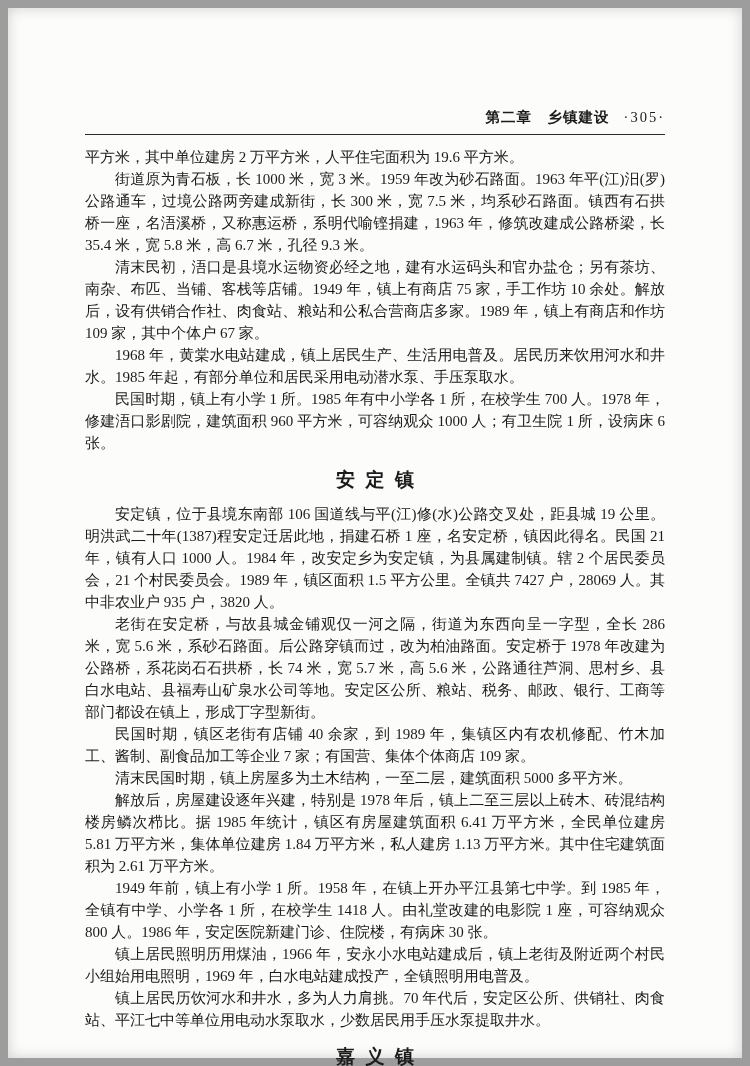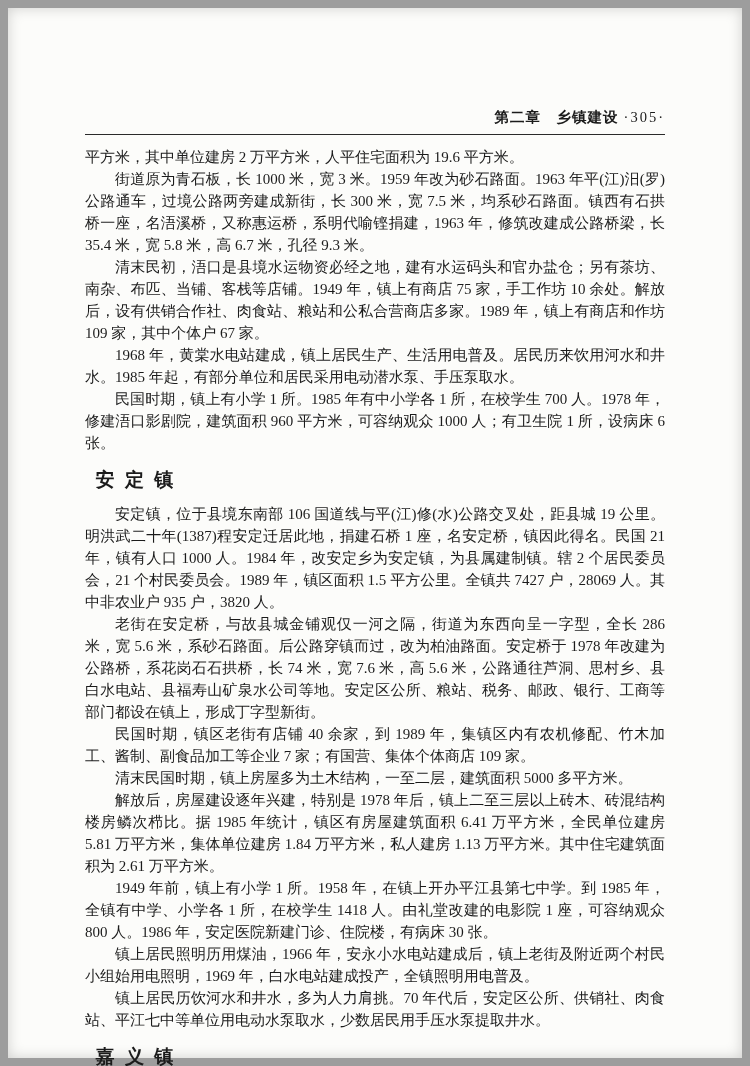--- a/index.html
+++ b/index.html
@@ -25,21 +25,21 @@
     box-sizing: border-box;
     background: #fcfcfa;
     color: #1b1b1b;
     padding: 100px 77px 30px 77px;
     box-shadow: inset 0 0 14px rgba(0,0,0,0.18);
   }
   .running-header {
     display: flex;
     justify-content: flex-end;
     align-items: baseline;
-    gap: 5px;
+    gap: 14px;
     font-size: 14.5px;
     font-weight: bold;
     letter-spacing: 1px;
   }
   .pagenum {
     font-weight: normal;
     letter-spacing: 2px;
   }
   .rule {
     height: 1px;
@@ -56,21 +56,21 @@
     margin: 0;
     text-indent: 2em;
   }
   .para.no-indent {
     text-indent: 0;
   }
   .section-heading {
     margin: 13px 0 10px 0;
     font-size: 19px;
     font-weight: bold;
-    text-align: left;
+    text-align: center;
     letter-spacing: 0.55em;
     text-indent: 0.55em;
     line-height: 26px;
   }
 </style>
 </head>
 <body>
 
 <div class="frame">
   <div class="page">
@@ -84,21 +84,21 @@
     <div class="body-text">
       <p class="para no-indent">平方米，其中单位建房 2 万平方米，人平住宅面积为 19.6 平方米。</p>
       <p class="para">街道原为青石板，长 1000 米，宽 3 米。1959 年改为砂石路面。1963 年平(江)汨(罗)公路通车，过境公路两旁建成新街，长 300 米，宽 7.5 米，均系砂石路面。镇西有石拱桥一座，名浯溪桥，又称惠运桥，系明代喻铿捐建，1963 年，修筑改建成公路桥梁，长 35.4 米，宽 5.8 米，高 6.7 米，孔径 9.3 米。</p>
       <p class="para">清末民初，浯口是县境水运物资必经之地，建有水运码头和官办盐仓；另有茶坊、南杂、布匹、当铺、客栈等店铺。1949 年，镇上有商店 75 家，手工作坊 10 余处。解放后，设有供销合作社、肉食站、粮站和公私合营商店多家。1989 年，镇上有商店和作坊 109 家，其中个体户 67 家。</p>
       <p class="para">1968 年，黄棠水电站建成，镇上居民生产、生活用电普及。居民历来饮用河水和井水。1985 年起，有部分单位和居民采用电动潜水泵、手压泵取水。</p>
       <p class="para">民国时期，镇上有小学 1 所。1985 年有中小学各 1 所，在校学生 700 人。1978 年，修建浯口影剧院，建筑面积 960 平方米，可容纳观众 1000 人；有卫生院 1 所，设病床 6 张。</p>
 
       <h2 class="section-heading">安定镇</h2>
 
       <p class="para">安定镇，位于县境东南部 106 国道线与平(江)修(水)公路交叉处，距县城 19 公里。明洪武二十年(1387)程安定迁居此地，捐建石桥 1 座，名安定桥，镇因此得名。民国 21 年，镇有人口 1000 人。1984 年，改安定乡为安定镇，为县属建制镇。辖 2 个居民委员会，21 个村民委员会。1989 年，镇区面积 1.5 平方公里。全镇共 7427 户，28069 人。其中非农业户 935 户，3820 人。</p>
-      <p class="para">老街在安定桥，与故县城金铺观仅一河之隔，街道为东西向呈一字型，全长 286 米，宽 5.6 米，系砂石路面。后公路穿镇而过，改为柏油路面。安定桥于 1978 年改建为公路桥，系花岗石石拱桥，长 74 米，宽 7.6 米，高 5.6 米，公路通往芦洞、思村乡、县白水电站、县福寿山矿泉水公司等地。安定区公所、粮站、税务、邮政、银行、工商等部门都设在镇上，形成丁字型新街。</p>
+      <p class="para">老街在安定桥，与故县城金铺观仅一河之隔，街道为东西向呈一字型，全长 286 米，宽 5.6 米，系砂石路面。后公路穿镇而过，改为柏油路面。安定桥于 1978 年改建为公路桥，系花岗石石拱桥，长 74 米，宽 5.7 米，高 5.6 米，公路通往芦洞、思村乡、县白水电站、县福寿山矿泉水公司等地。安定区公所、粮站、税务、邮政、银行、工商等部门都设在镇上，形成丁字型新街。</p>
       <p class="para">民国时期，镇区老街有店铺 40 余家，到 1989 年，集镇区内有农机修配、竹木加工、酱制、副食品加工等企业 7 家；有国营、集体个体商店 109 家。</p>
       <p class="para">清末民国时期，镇上房屋多为土木结构，一至二层，建筑面积 5000 多平方米。</p>
       <p class="para">解放后，房屋建设逐年兴建，特别是 1978 年后，镇上二至三层以上砖木、砖混结构楼房鳞次栉比。据 1985 年统计，镇区有房屋建筑面积 6.41 万平方米，全民单位建房 5.81 万平方米，集体单位建房 1.84 万平方米，私人建房 1.13 万平方米。其中住宅建筑面积为 2.61 万平方米。</p>
       <p class="para">1949 年前，镇上有小学 1 所。1958 年，在镇上开办平江县第七中学。到 1985 年，全镇有中学、小学各 1 所，在校学生 1418 人。由礼堂改建的电影院 1 座，可容纳观众 800 人。1986 年，安定医院新建门诊、住院楼，有病床 30 张。</p>
       <p class="para">镇上居民照明历用煤油，1966 年，安永小水电站建成后，镇上老街及附近两个村民小组始用电照明，1969 年，白水电站建成投产，全镇照明用电普及。</p>
       <p class="para">镇上居民历饮河水和井水，多为人力肩挑。70 年代后，安定区公所、供销社、肉食站、平江七中等单位用电动水泵取水，少数居民用手压水泵提取井水。</p>
 
       <h2 class="section-heading">嘉义镇</h2>
 
     </div>

